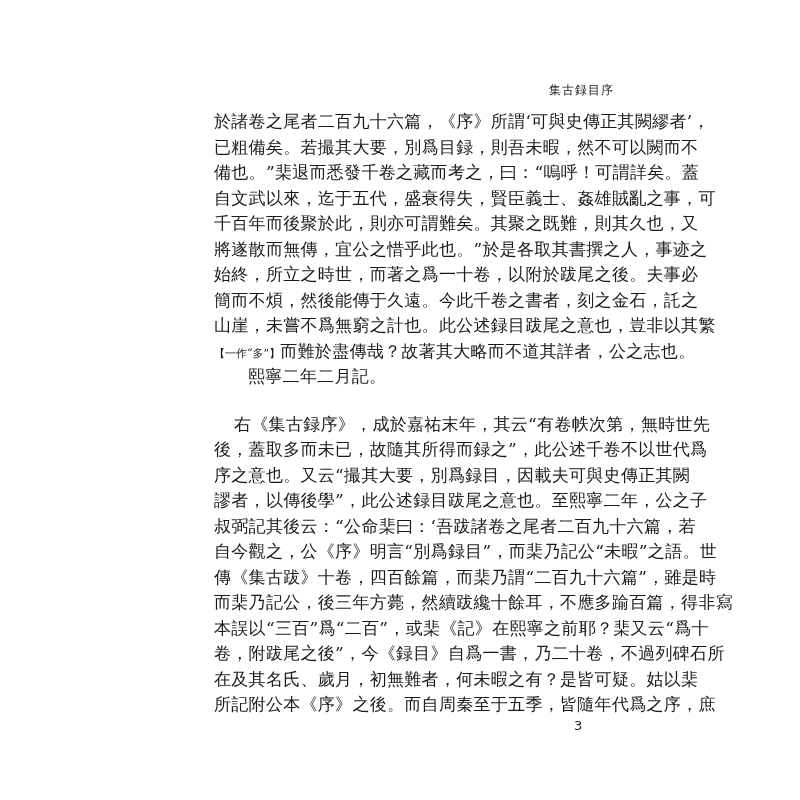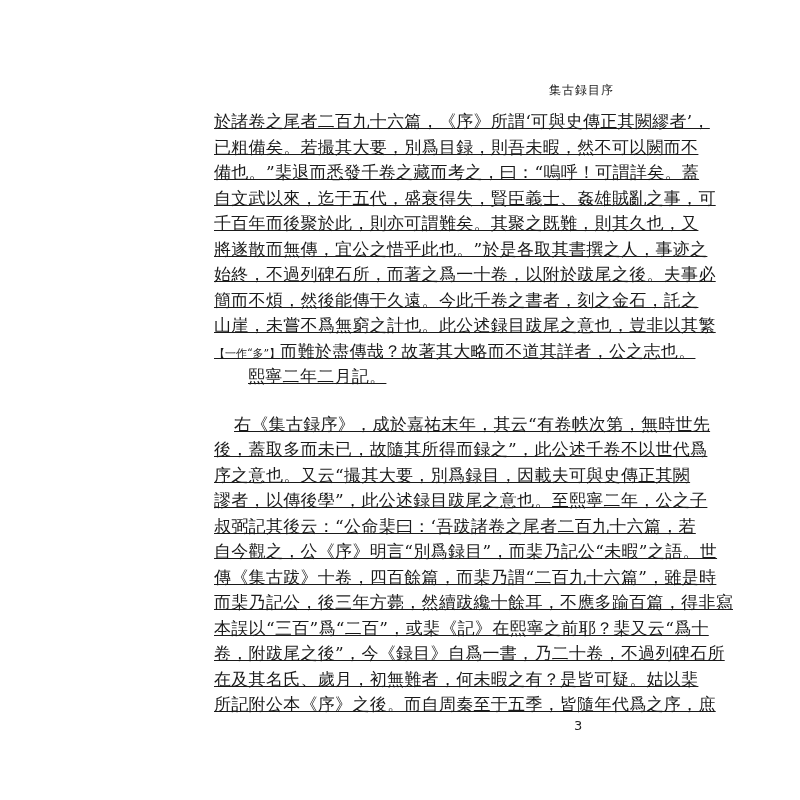--- a/index.html
+++ b/index.html
@@ -7,21 +7,21 @@
       width: 800px; height: 800px; background: #ffffff; position: relative; overflow: hidden;
       font-family: "DejaVu Serif", "Liberation Serif", serif; color: #1a1a1a;
     }
     .page { position: absolute; left: 0; top: 8px; width: 800px; height: 800px; padding-left: 32px; }
     .running-head {
       position: absolute; top: 74px; right: 218px;
       font-family: "DejaVu Sans", "Liberation Sans", sans-serif;
       font-size: 12px; letter-spacing: 1px; color: #222;
     }
     .body-text {
-      position: absolute; left: 214px; top: 101px; width: 372px; text-decoration: underline;
+      position: absolute; left: 214px; top: 101px; width: 372px;
     }
     .line {
       height: 25.5px; line-height: 25.5px; font-size: 17px;
       white-space: nowrap; text-align: justify; text-align-last: justify;
       letter-spacing: 0.3px;
     }
     .line.last { text-align-last: left; margin-left: 34px; }
     .line.indent { padding-left: 20px; }
     .gap { height: 22px; }
     .note { font-size: 11px; letter-spacing: 0; }
@@ -37,21 +37,21 @@
   <div class="running-head">集古録目序</div>
 
   <div class="body-text">
     <div>
       <div class="line">於諸卷之尾者二百九十六篇，《序》所謂‘可與史傳正其闕繆者’，</div>
       <div class="line">已粗備矣。若撮其大要，別爲目録，則吾未暇，然不可以闕而不</div>
       <div class="line">備也。”棐退而悉發千卷之藏而考之，曰：“嗚呼！可謂詳矣。蓋</div>
       <div class="line">自文武以來，迄于五代，盛衰得失，賢臣義士、姦雄賊亂之事，可</div>
       <div class="line">千百年而後聚於此，則亦可謂難矣。其聚之既難，則其久也，又</div>
       <div class="line">將遂散而無傳，宜公之惜乎此也。”於是各取其書撰之人，事迹之</div>
-      <div class="line">始終，不過列碑石所，而著之爲一十卷，以附於跋尾之後。夫事必</div>
+      <div class="line">始終，所立之時世，而著之爲一十卷，以附於跋尾之後。夫事必</div>
       <div class="line">簡而不煩，然後能傳于久遠。今此千卷之書者，刻之金石，託之</div>
       <div class="line">山崖，未嘗不爲無窮之計也。此公述録目跋尾之意也，豈非以其繁</div>
       <div class="line"><span class="note">【一作“多”】</span><span>而難於盡傳哉？故著其大略而不道其詳者，公之志也。</span></div>
       <div class="line last">熙寧二年二月記。</div>
     </div>
 
     <div class="gap"></div>
 
     <div>
       <div class="line indent">右《集古録序》，成於嘉祐末年，其云“有卷帙次第，無時世先</div>

